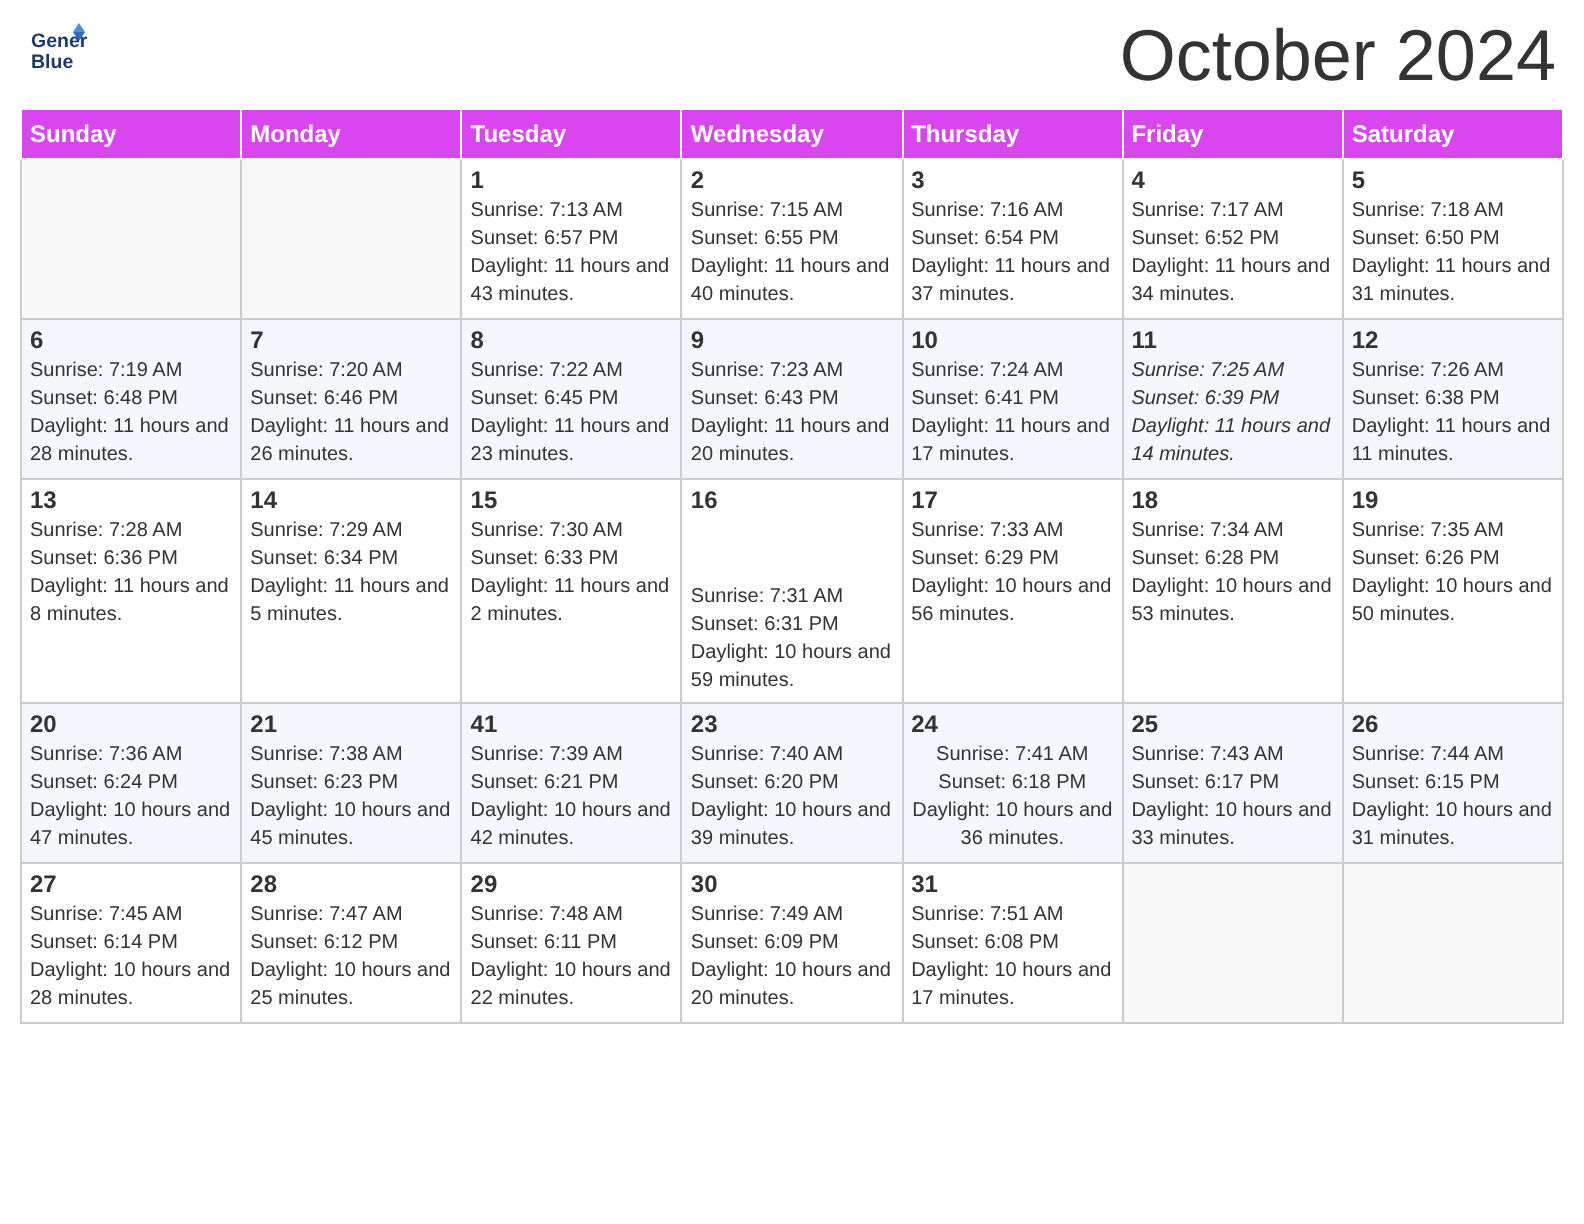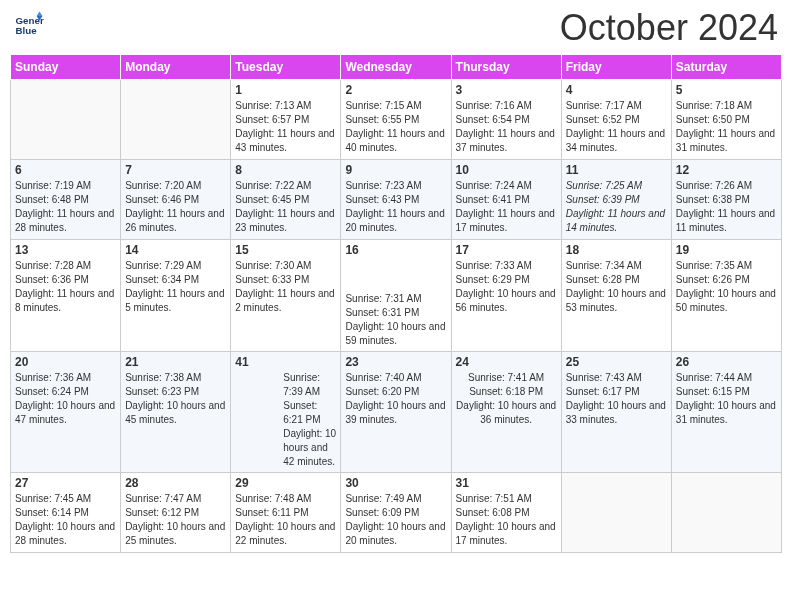--- a/index.html
+++ b/index.html
@@ -238,21 +238,21 @@
 Daylight: 10 hours and 47 minutes.</div>
         </td>
         <td>
           <div class="day-number">21</div>
           <div class="day-info" style="white-space: pre-line;">Sunrise: 7:38 AM
 Sunset: 6:23 PM
 Daylight: 10 hours and 45 minutes.</div>
         </td>
         <td>
           <div class="day-number">41</div>
-          <div class="day-info" style="white-space: pre-line; margin-left: 48px;">Sunrise: 7:39 AM
+          <div class="day-info" style="white-space: pre-line;">Sunrise: 7:39 AM
 Sunset: 6:21 PM
 Daylight: 10 hours and 42 minutes.</div>
         </td>
         <td>
           <div class="day-number">23</div>
           <div class="day-info" style="white-space: pre-line;">Sunrise: 7:40 AM
 Sunset: 6:20 PM
 Daylight: 10 hours and 39 minutes.</div>
         </td>
         <td>

